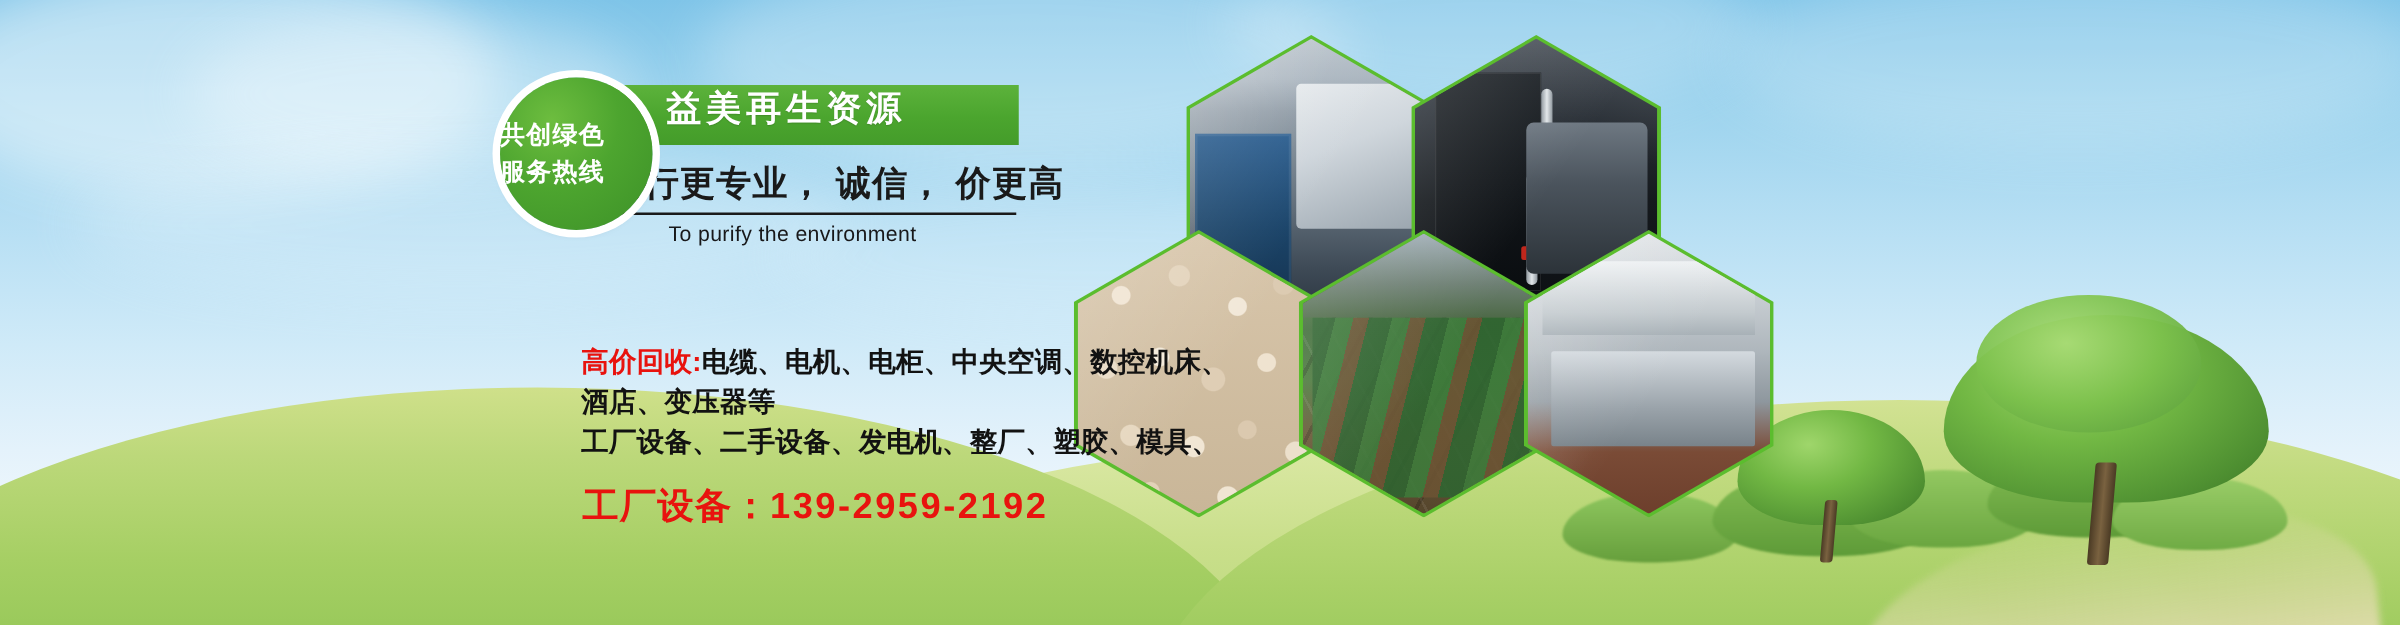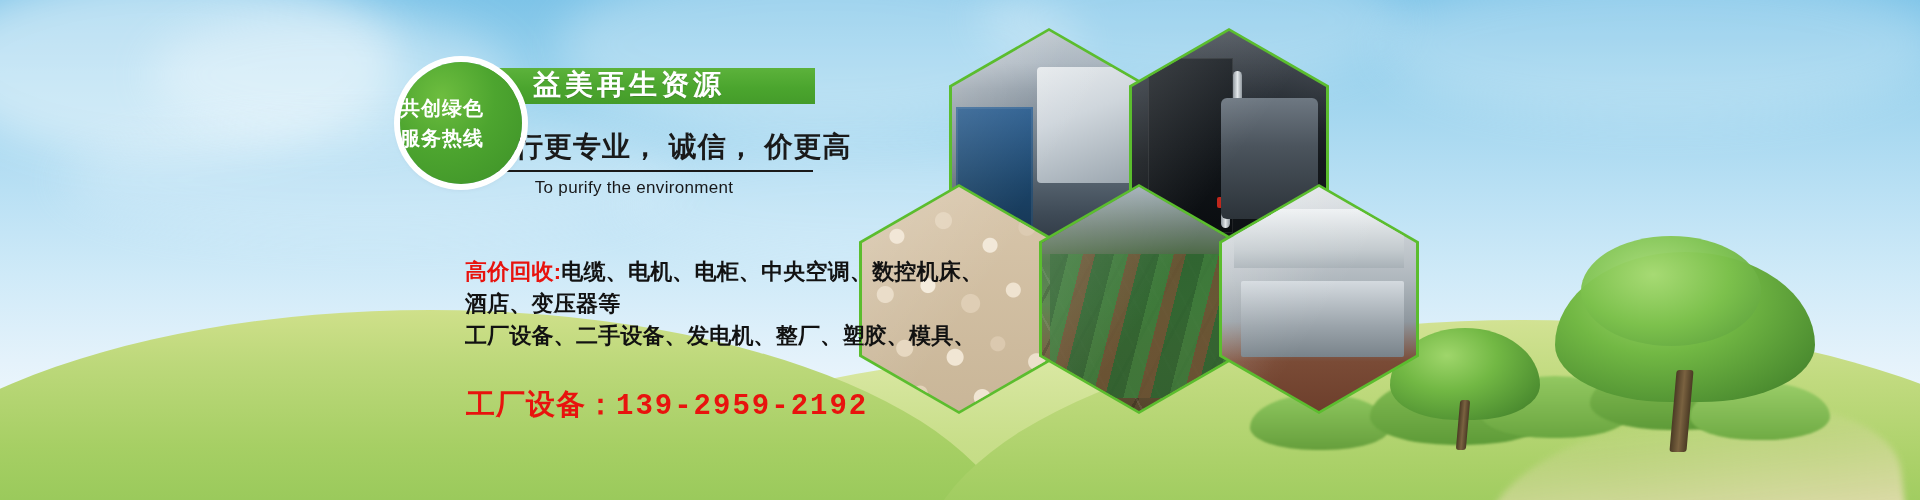--- a/index.html
+++ b/index.html
@@ -90,24 +90,24 @@
     display:flex;flex-direction:column;justify-content:center;
     z-index:6;
   }
   .badge-line{
     color:#ffffff;font-size:20px;font-weight:bold;letter-spacing:1px;
     line-height:1.5;white-space:nowrap;
   }
 
   
   .titlebar{
-    position:absolute;left:455px;top:68px;width:360px;height:36px;
+    position:absolute;left:455px;top:68px;width:360px;height:48px;
     background:linear-gradient(to bottom,#5cb23b 0%,#4ba52e 55%,#449c2a 100%);
     z-index:4;
-    display:flex;align-items:flex-end;
+    display:flex;align-items:flex-start;
   }
   .titlebar-text{
     color:#ffffff;font-size:28px;font-weight:bold;letter-spacing:4px;
     margin-left:78px;white-space:nowrap;
     text-shadow:0 1px 1px rgba(0,0,0,.15);
   }
 
   
   .slogan{
     position:absolute;left:455px;top:128px;width:370px;z-index:5;
@@ -119,34 +119,34 @@
   .slogan-rule{
     height:2px;background:#1a1a1a;margin-top:4px;width:358px;
   }
   .slogan-en{
     font-size:17px;color:#18181a;margin-top:6px;text-align:center;
     width:358px;letter-spacing:.3px;white-space:nowrap;
   }
 
   
   .recycle{
-    position:absolute;left:465px;top:256px;z-index:5;
+    position:absolute;left:465px;top:274px;z-index:5;
     font-size:22px;font-weight:bold;color:#121212;line-height:1.45;
     letter-spacing:.2px;
   }
   .recycle .kw{color:#e8130e;}
   .recycle-line{white-space:nowrap;}
 
   
   .hotline{
     position:absolute;left:466px;top:385px;z-index:5;
     font-size:29px;font-weight:bold;color:#e8130e;white-space:nowrap;
     letter-spacing:1px;
   }
-  .hotline .num{font-family:Liberation Mono, monospace;letter-spacing:2px;}
+  .hotline .num{font-family:Liberation Sans, sans-serif;letter-spacing:2px;}
 
   
   .hexgrid{position:absolute;left:925px;top:18px;width:480px;height:360px;z-index:3;}
   .hex{
     position:absolute;
     width:var(--w);height:var(--h);
     clip-path:polygon(50% 0%,100% 25%,100% 75%,50% 100%,0% 75%,0% 25%);
     background:#5bbd2e;
     padding:0;
   }

